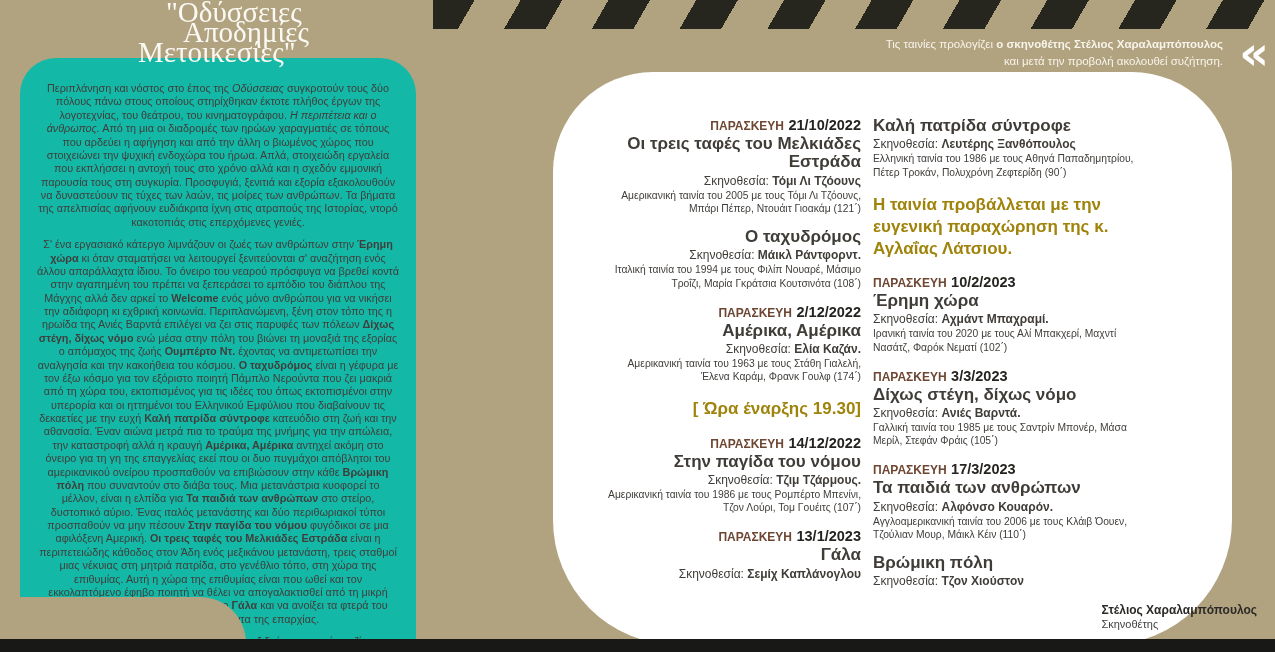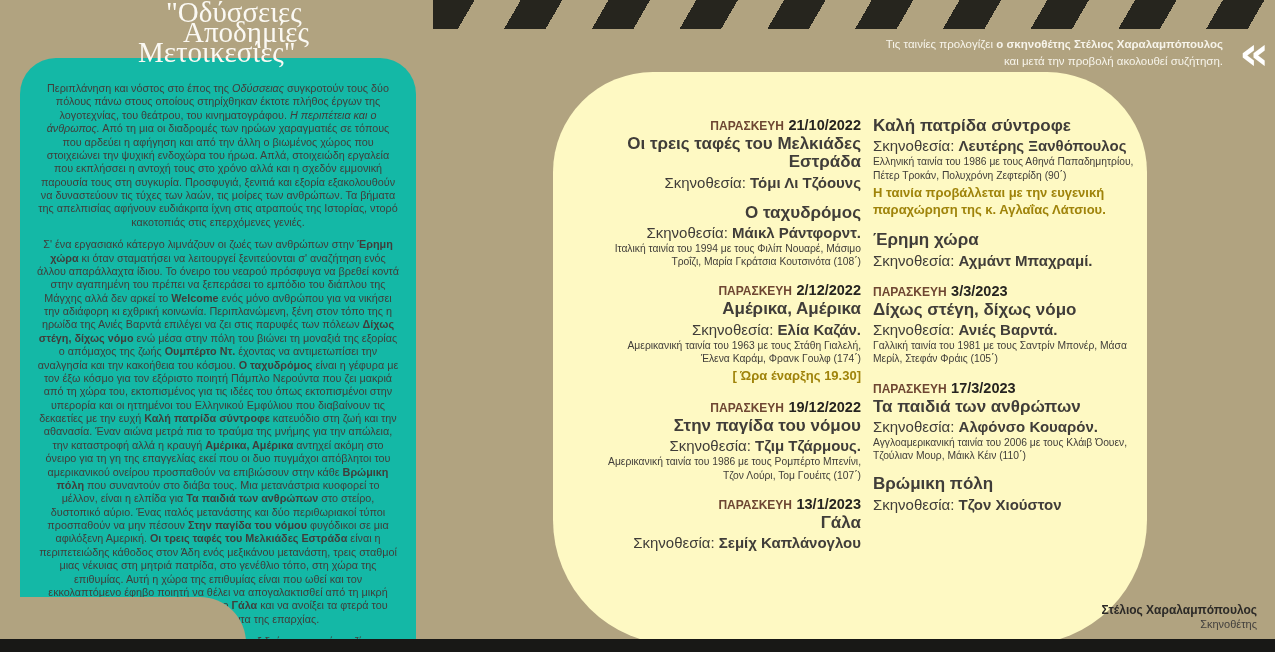--- a/index.html
+++ b/index.html
@@ -43,47 +43,47 @@
   .intro-card{
     position:absolute;left:20px;top:58px;width:396px;bottom:0;z-index:1;
     background:#14b8a6;border-radius:36px 36px 0 0;
     box-sizing:border-box;padding:24px 17px 0 17px;
   }
   .intro-card p{
     margin:0 0 9px 0;text-align:center;
     font-size:10.8px;line-height:1.24;color:#403e3b;
   }
   .signature{
-    position:absolute;right:18px;bottom:21px;text-align:right;z-index:3;
+    position:absolute;right:18px;bottom:21px;text-align:left;z-index:3;
   }
   .signature .sig-name{font-size:12px;font-weight:700;color:#2c2a27;line-height:1.2;}
   .signature .sig-role{font-size:11px;color:#403e3b;line-height:1.2;}
 
   
   .notch{
     position:absolute;left:0;top:597px;width:246px;height:55px;z-index:2;
     background:#b1a380;border-top-right-radius:46px;
   }
 
   
   .schedule-blob{
-    position:absolute;left:553px;top:72px;width:594px;height:573px;z-index:1;
-    background:#fef9c3;border-radius:100px 100px 125px 125px;
+    position:absolute;left:553px;top:72px;width:679px;height:573px;z-index:1;
+    background:#ffffff;border-radius:100px 100px 125px 125px;
   }
   .col{position:absolute;top:44px;}
   .col-left{left:50px;width:258px;text-align:right;}
   .col-right{left:320px;width:264px;text-align:left;}
   .entry{margin-bottom:13px;}
   .date-line{white-space:nowrap;}
   .day{font-size:12px;font-weight:700;color:#6e4632;}
   .date{font-size:14.5px;font-weight:700;color:#262420;}
   .film-title{font-size:17px;font-weight:700;color:#403d39;line-height:1.08;margin:1px 0 2px 0;}
-  .director{font-size:15px;color:#403d39;margin-bottom:1px;}
+  .director{font-size:12px;color:#403d39;margin-bottom:1px;}
   .credits{font-size:10.3px;color:#403d39;line-height:1.28;}
-  .note{font-size:13px;font-weight:700;color:#9f830a;line-height:1.3;margin-top:3px;}
+  .note{font-size:17px;font-weight:700;color:#9f830a;line-height:1.3;margin-top:15px;}
 
   
   .bottom-bar{position:absolute;left:0;right:0;bottom:0;height:13px;background:#181816;z-index:6;}
 </style>
 </head>
 <body>
 
 <div class="stripes"></div>
 
 <div class="main-title">
@@ -112,39 +112,40 @@
 </div>
 
 <div class="schedule-blob">
 
   <div class="col col-left">
 
     <div class="entry">
       <div class="date-line"><span class="day">ΠΑΡΑΣΚΕΥΗ</span> <span class="date">21/10/2022</span></div>
       <div class="film-title">Οι τρεις ταφές του Μελκιάδες Εστράδα</div>
       <div class="director"><span>Σκηνοθεσία:</span> <span class="b">Τόμι Λι Τζόουνς</span></div>
+      <div class="credits">Αμερικανική ταινία του 2005 με τους Τόμι Λι Τζόουνς, Μπάρι Πέπερ, Ντουάιτ Γιοακάμ (121΄)</div>
     </div>
 
     <div class="entry">
       <div class="film-title">Ο ταχυδρόμος</div>
       <div class="director"><span>Σκηνοθεσία:</span> <span class="b">Μάικλ Ράντφορντ.</span></div>
       <div class="credits">Ιταλική ταινία του 1994 με τους Φιλίπ Νουαρέ, Μάσιμο Τροΐζι, Μαρία Γκράτσια Κουτσινότα (108΄)</div>
     </div>
 
 
     <div class="entry">
       <div class="date-line"><span class="day">ΠΑΡΑΣΚΕΥΗ</span> <span class="date">2/12/2022</span></div>
       <div class="film-title">Αμέρικα, Αμέρικα</div>
       <div class="director"><span>Σκηνοθεσία:</span> <span class="b">Ελία Καζάν.</span></div>
       <div class="credits">Αμερικανική ταινία του 1963 με τους Στάθη Γιαλελή, Έλενα Καράμ, Φρανκ Γουλφ (174΄)</div>
       <div class="note">[ Ώρα έναρξης 19.30]</div>
     </div>
 
     <div class="entry">
-      <div class="date-line"><span class="day">ΠΑΡΑΣΚΕΥΗ</span> <span class="date">19/12/2022</span></div>
+      <div class="date-line"><span class="day">ΠΑΡΑΣΚΕΥΗ</span> <span class="date">14/12/2022</span></div>
       <div class="film-title">Στην παγίδα του νόμου</div>
       <div class="director"><span>Σκηνοθεσία:</span> <span class="b">Τζιμ Τζάρμους.</span></div>
       <div class="credits">Αμερικανική ταινία του 1986 με τους Ρομπέρτο Μπενίνι, Τζον Λούρι, Τομ Γουέιτς (107΄)</div>
     </div>
 
     <div class="entry">
       <div class="date-line"><span class="day">ΠΑΡΑΣΚΕΥΗ</span> <span class="date">13/1/2023</span></div>
       <div class="film-title">Γάλα</div>
       <div class="director"><span>Σκηνοθεσία:</span> <span class="b">Σεμίχ Καπλάνογλου</span></div>
 
@@ -155,29 +156,31 @@
   <div class="col col-right">
 
     <div class="entry">
       <div class="film-title">Καλή πατρίδα σύντροφε</div>
       <div class="director"><span>Σκηνοθεσία:</span> <span class="b">Λευτέρης Ξανθόπουλος</span></div>
       <div class="credits">Ελληνική ταινία του 1986 με τους Αθηνά Παπαδημητρίου, Πέτερ Τροκάν, Πολυχρόνη Ζεφτερίδη (90΄)</div>
       <div class="note">Η ταινία προβάλλεται με την ευγενική παραχώρηση της κ. Αγλαΐας Λάτσιου.</div>
     </div>
 
     <div class="entry">
+      <div class="date-line"><span class="day">ΠΑΡΑΣΚΕΥΗ</span> <span class="date">10/2/2023</span></div>
       <div class="film-title">Έρημη χώρα</div>
       <div class="director"><span>Σκηνοθεσία:</span> <span class="b">Αχμάντ Μπαχραμί.</span></div>
+      <div class="credits">Ιρανική ταινία του 2020 με τους Αλί Μπακχερί, Μαχντί Νασάτζ, Φαρόκ Νεματί (102΄)</div>
     </div>
 
     <div class="entry">
       <div class="date-line"><span class="day">ΠΑΡΑΣΚΕΥΗ</span> <span class="date">3/3/2023</span></div>
       <div class="film-title">Δίχως στέγη, δίχως νόμο</div>
       <div class="director"><span>Σκηνοθεσία:</span> <span class="b">Ανιές Βαρντά.</span></div>
-      <div class="credits">Γαλλική ταινία του 1981 με τους Σαντρίν Μπονέρ, Μάσα Μερίλ, Στεφάν Φράις (105΄)</div>
+      <div class="credits">Γαλλική ταινία του 1985 με τους Σαντρίν Μπονέρ, Μάσα Μερίλ, Στεφάν Φράις (105΄)</div>
     </div>
 
     <div class="entry">
       <div class="date-line"><span class="day">ΠΑΡΑΣΚΕΥΗ</span> <span class="date">17/3/2023</span></div>
       <div class="film-title">Τα παιδιά των ανθρώπων</div>
       <div class="director"><span>Σκηνοθεσία:</span> <span class="b">Αλφόνσο Κουαρόν.</span></div>
       <div class="credits">Αγγλοαμερικανική ταινία του 2006 με τους Κλάιβ Όουεν, Τζούλιαν Μουρ, Μάικλ Κέιν (110΄)</div>
     </div>
 
 

